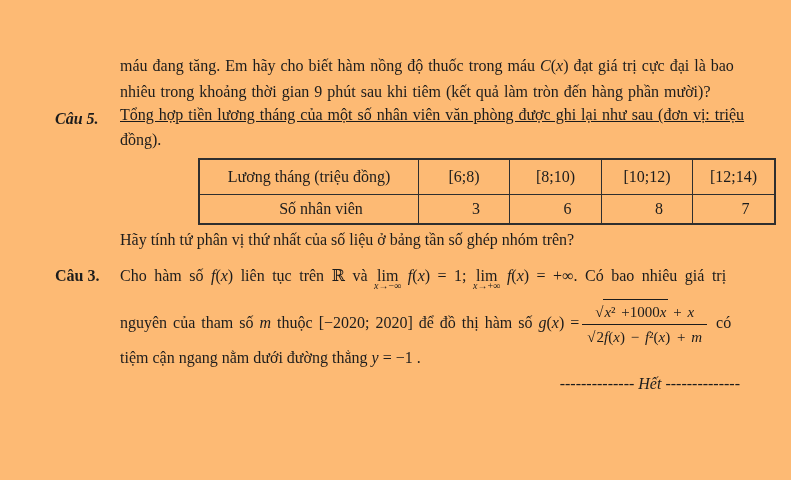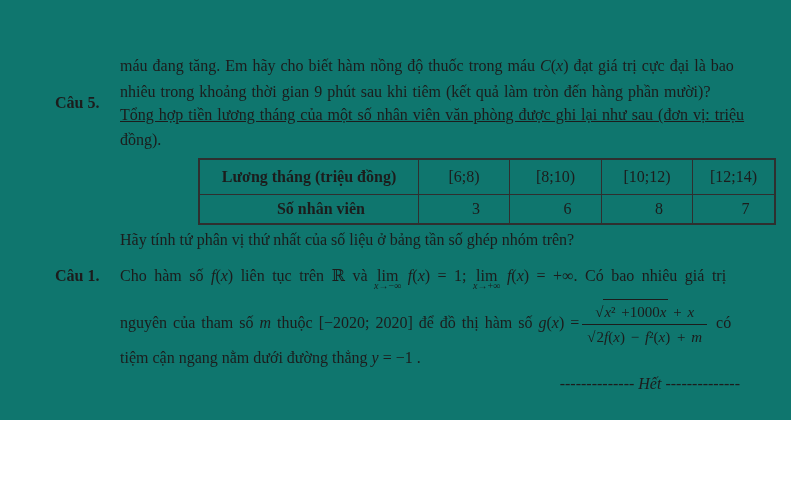--- a/index.html
+++ b/index.html
@@ -1,23 +1,23 @@
 <!DOCTYPE html>
 <html><head>
 <meta charset="utf-8">
 <style>
   html,body{margin:0;padding:0;background:#ffffff;}
   .canvas{
-    position:relative;width:791px;height:420px;background:#0f766e;overflow:hidden;
+    position:relative;width:791px;height:480px;background:#fdba74;overflow:hidden;
     font-family:"Liberation Serif","DejaVu Serif",serif;
     font-size:16px;color:#1c1c1c;line-height:26px;
   }
   .abs{position:absolute;}
   .nowrap{white-space:nowrap;}
-  .bold{font-weight:bold;}
+  .bold{font-weight:normal;}
   .ws1{word-spacing:1px;}
   .ws35{word-spacing:3.5px;}
   .qlabel{font-weight:bold;}
   .mathify i{font-style:italic;}
 
   
   .lim-wrap{position:relative;display:inline-block;line-height:19px;margin:0 2px;}
   .lim-sub{
     position:absolute;left:50%;top:15px;transform:translateX(-50%);
     font-size:10px;line-height:10px;white-space:nowrap;
@@ -56,21 +56,21 @@
 
 <div class="canvas">
 
   <div class="abs nowrap ws1" style="left:120px;top:53px;width:620px;">
     <div><span>máu đang tăng. Em hãy cho biết hàm nồng độ thuốc trong máu</span>
       <span class="mathify"><i>C</i>(<i>x</i>)</span>
       <span>đạt giá trị cực đại là bao</span></div>
     <div>nhiêu trong khoảng thời gian 9 phút sau khi tiêm (kết quả làm tròn đến hàng phần mười)?</div>
   </div>
 
-  <div class="abs qlabel" style="left:55px;top:90px;">Câu 5.</div>
+  <div class="abs qlabel" style="left:55px;top:106px;font-style:italic;">Câu 5.</div>
   <div class="abs nowrap ws1" style="left:120px;top:102px;text-decoration:underline;">Tổng hợp tiền lương tháng của một số nhân viên văn phòng được ghi lại như sau (đơn vị: triệu</div>
   <div class="abs" style="left:120px;top:127px;">đồng).</div>
 
   <table class="freq abs" style="left:198px;top:158px;">
     <tbody>
         <tr class="hdr">
       <td class="c0 bold">Lương tháng (triệu đồng)</td>
       <td class="c1">[6;8)</td>
       <td class="c2">[8;10)</td>
       <td class="c3">[10;12)</td>
@@ -81,21 +81,21 @@
       <td class="c1">3</td>
       <td class="c2">6</td>
       <td class="c3">8</td>
       <td class="c4">7</td>
     </tr>
   </tbody>
     </table>
 
   <div class="abs nowrap" style="left:120px;top:227px;">Hãy tính tứ phân vị thứ nhất của số liệu ở bảng tần số ghép nhóm trên?</div>
 
-  <div class="abs qlabel" style="left:55px;top:263px;">Câu 1.</div>
+  <div class="abs qlabel" style="left:55px;top:263px;">Câu 3.</div>
   <div class="abs nowrap ws35" style="left:120px;top:263px;text-align:right;"><span>Cho hàm số</span>
     <span class="mathify"><i>f</i>(<i>x</i>)</span>
     <span>liên tục trên</span>
     <span>ℝ</span>
     <span>và</span>
     <span class="lim-wrap"><span>lim</span><span class="lim-sub mathify"><i>x</i>→−∞</span></span>
     <span class="mathify"><i>f</i>(<i>x</i>) = 1;</span>
     <span class="lim-wrap"><span>lim</span><span class="lim-sub mathify"><i>x</i>→+∞</span></span>
     <span class="mathify"><i>f</i>(<i>x</i>) = +∞</span><span>. Có bao nhiêu giá trị</span></div>
 

